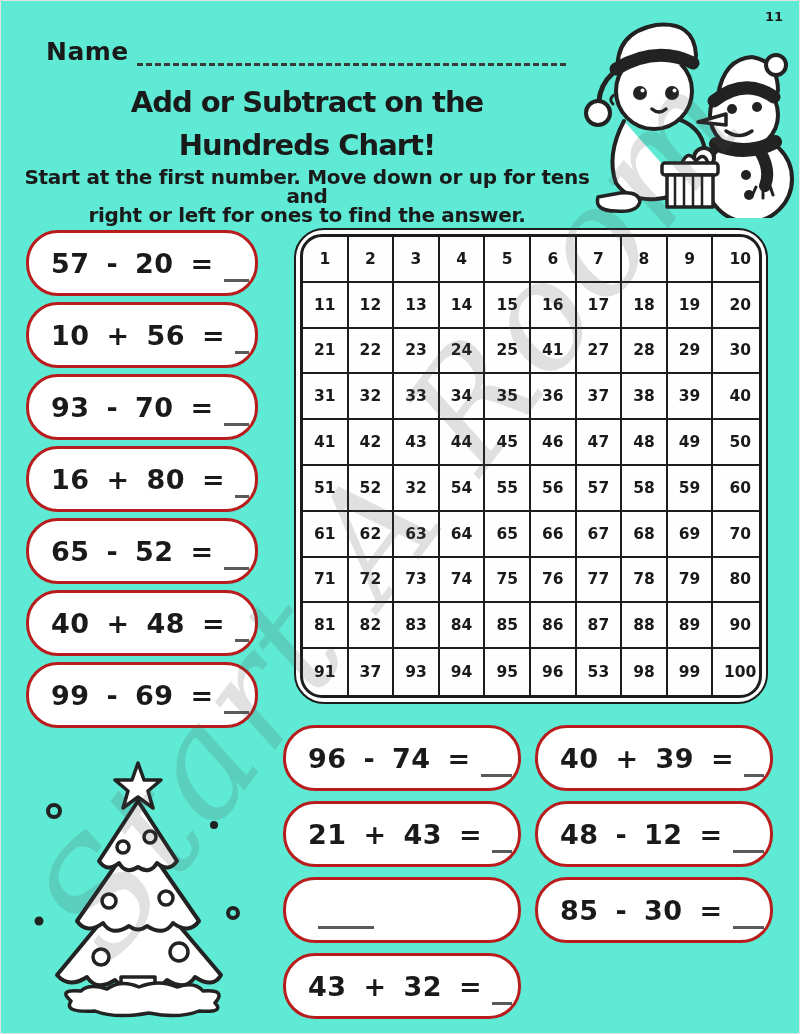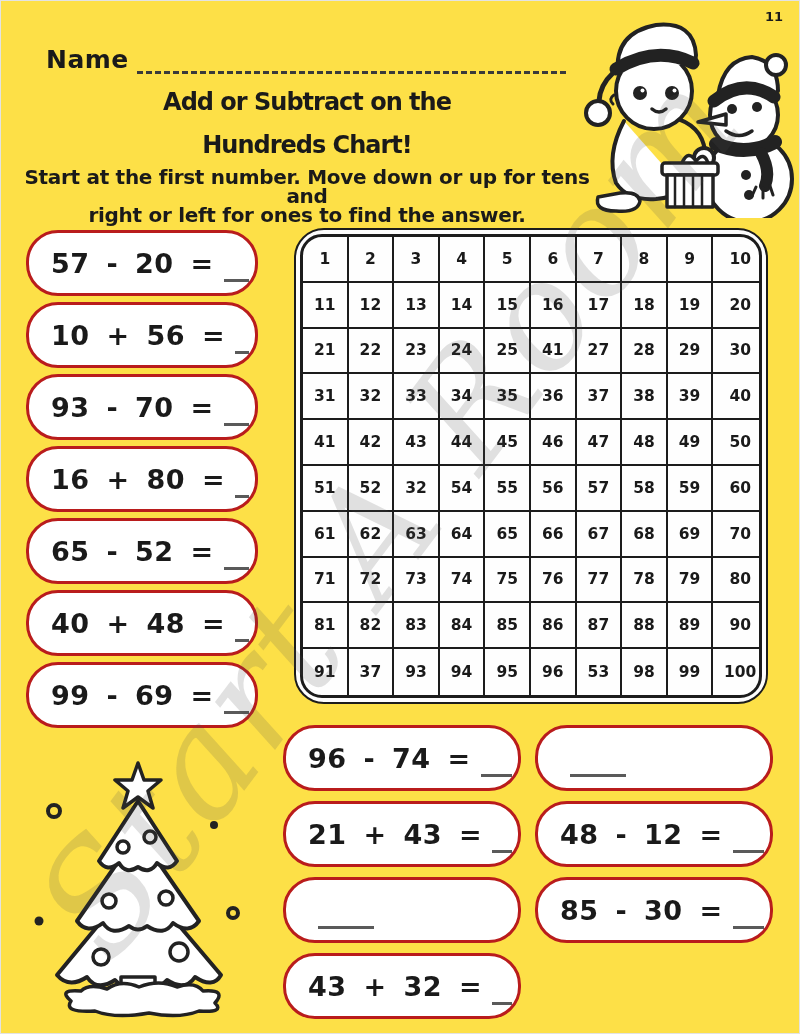--- a/index.html
+++ b/index.html
@@ -1,26 +1,26 @@
 <!DOCTYPE html>
 <html><head>
 <meta charset="utf-8">
 <style>
   html,body{margin:0;padding:0;background:#ffffff;}
   .sheet{
-    position:relative;width:800px;height:1034px;background:#fde047;
+    position:relative;width:800px;height:1034px;background:#5eead4;
     font-family:"DejaVu Sans","Liberation Sans",sans-serif;color:#1a1a1a;
     overflow:hidden;border:1px solid #e3e3e3;box-sizing:border-box;
   }
   .page-num{position:absolute;top:8px;right:16px;font-size:13px;font-weight:bold;}
-  .name-row{position:absolute;left:45px;top:44px;width:520px;display:flex;align-items:flex-start;}
+  .name-row{position:absolute;left:45px;top:36px;width:520px;display:flex;align-items:flex-start;}
   .name-label{font-size:25px;font-weight:bold;letter-spacing:0.5px;}
   .name-line{flex:1;height:26px;border-bottom:3px dashed #3a3a3a;margin-left:8px;}
   .title{position:absolute;left:0;top:80px;width:612px;text-align:center;
-    font-size:24px;font-weight:bold;letter-spacing:-1px;line-height:43px;}
+    font-size:29px;font-weight:bold;letter-spacing:-1px;line-height:43px;}
   .instructions{position:absolute;left:0;top:167px;width:612px;text-align:center;
     font-size:20px;font-weight:bold;letter-spacing:-0.3px;line-height:19px;}
   .illus-top{position:absolute;left:555px;top:2px;width:245px;height:215px;}
   .illus-tree{position:absolute;left:18px;top:748px;width:265px;height:286px;}
 
   .pill-col{position:absolute;display:flex;flex-direction:column;}
   #left-pills{left:25px;top:229px;width:232px;gap:6px;}
   #bl-pills{left:282px;top:724px;width:238px;gap:10px;}
   #br-pills{left:534px;top:724px;width:238px;gap:10px;}
   .pill{
@@ -277,20 +277,21 @@
       <div class="pill">
         <span class="blank"></span>
       </div>
       <div class="pill">
         <span class="expr">43 + 32 =</span>
         <span class="blank"></span>
       </div>
     </div>
   <div class="pill-col" id="br-pills">
       <div class="pill">
+        <span class="expr">40 + 39 =</span>
         <span class="blank"></span>
       </div>
       <div class="pill">
         <span class="expr">48 - 12 =</span>
         <span class="blank"></span>
       </div>
       <div class="pill">
         <span class="expr">85 - 30 =</span>
         <span class="blank"></span>
       </div>

